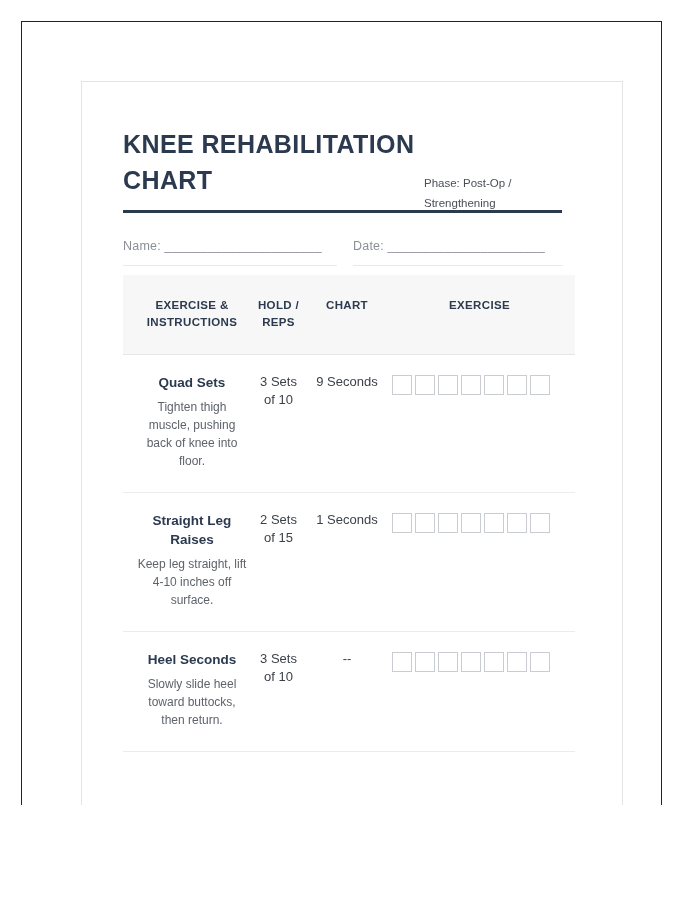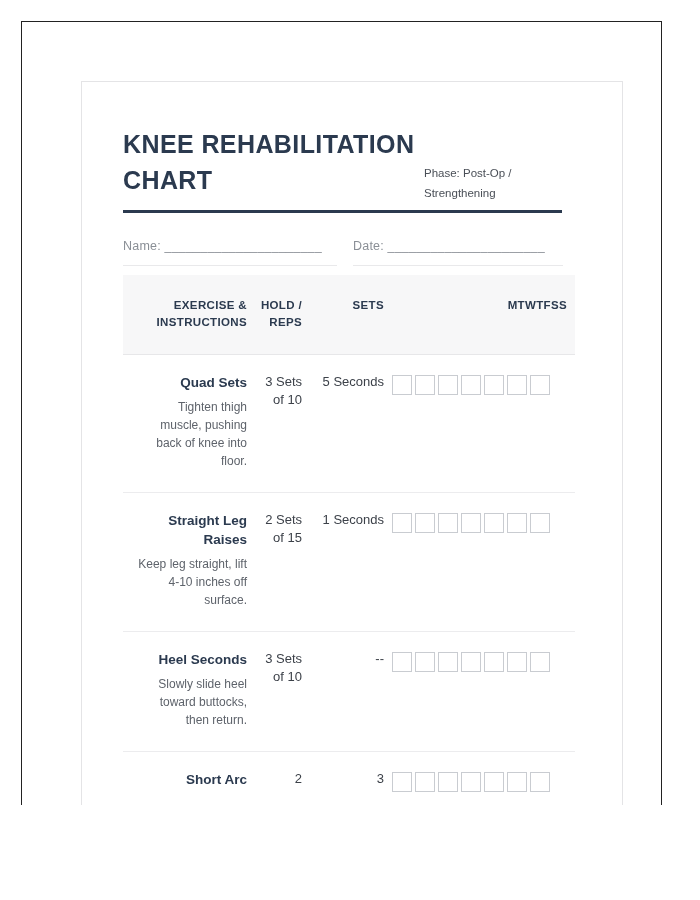--- a/index.html
+++ b/index.html
@@ -59,21 +59,21 @@
     font-weight: bold;
     color: #2b3a4f;
     letter-spacing: 0.4px;
     line-height: 1.42;
     width: 300px;
   }
 
   .phase-label {
     position: absolute;
     left: 301px;
-    top: 82px;
+    top: 92px;
     width: 120px;
     font-size: 11.5px;
     color: #4a4f57;
     line-height: 1.72;
   }
 
   .title-rule {
     position: absolute;
     left: 0;
     top: 128px;
@@ -106,21 +106,21 @@
   
   .rehab-table {
     position: relative;
     width: 452px;
     border-collapse: collapse;
     table-layout: fixed;
   }
 
   .rehab-table th,
   .rehab-table td {
-    text-align: right;
+    text-align: center;
     vertical-align: top;
     padding: 0;
   }
 
   .thead-row { background: #f7f7f8; }
 
   .rehab-table thead th {
     padding: 22px 8px 22px 0;
     font-size: 11.5px;
     font-weight: bold;
@@ -195,32 +195,32 @@
       <div class="field-row">
         <div class="field field-name">Name: ______________________</div>
         <div class="field field-date">Date: ______________________</div>
       </div>
 
       <table class="rehab-table">
         <thead>
           <tr class="thead-row">
             <th class="c-exercise">EXERCISE &amp; INSTRUCTIONS</th>
             <th class="c-sets">HOLD / REPS</th>
-            <th class="c-hold">SETS</th>
-            <th class="c-days">MTWTFSS</th>
+            <th class="c-hold">CHART</th>
+            <th class="c-days">EXERCISE</th>
           </tr>
         </thead>
         <tbody id="table-body">
             <tr>
               <td class="c-exercise">
                 <div class="ex-name">Quad Sets</div>
                 <div class="ex-desc">Tighten thigh muscle, pushing back of knee into floor.</div>
               </td>
               <td class="c-sets cell-plain">3 Sets of 10</td>
-              <td class="c-hold cell-plain">5 Seconds</td>
+              <td class="c-hold cell-plain">9 Seconds</td>
               <td class="c-days">
                 <div class="day-boxes">
                   <div class="day-box"></div>
                   <div class="day-box"></div>
                   <div class="day-box"></div>
                   <div class="day-box"></div>
                   <div class="day-box"></div>
                   <div class="day-box"></div>
                   <div class="day-box"></div>
                 </div>
@@ -257,36 +257,18 @@
                   <div class="day-box"></div>
                   <div class="day-box"></div>
                   <div class="day-box"></div>
                   <div class="day-box"></div>
                   <div class="day-box"></div>
                   <div class="day-box"></div>
                   <div class="day-box"></div>
                 </div>
               </td>
             </tr>
-            <tr>
-              <td class="c-exercise">
-                <div class="ex-name">Short Arc</div>
-              </td>
-              <td class="c-sets cell-plain">2</td>
-              <td class="c-hold cell-plain">3</td>
-              <td class="c-days">
-                <div class="day-boxes">
-                  <div class="day-box"></div>
-                  <div class="day-box"></div>
-                  <div class="day-box"></div>
-                  <div class="day-box"></div>
-                  <div class="day-box"></div>
-                  <div class="day-box"></div>
-                  <div class="day-box"></div>
-                </div>
-              </td>
-            </tr>
           </tbody>
       </table>
 
     </div>
   </div>
 </div>
 
 </body></html>

